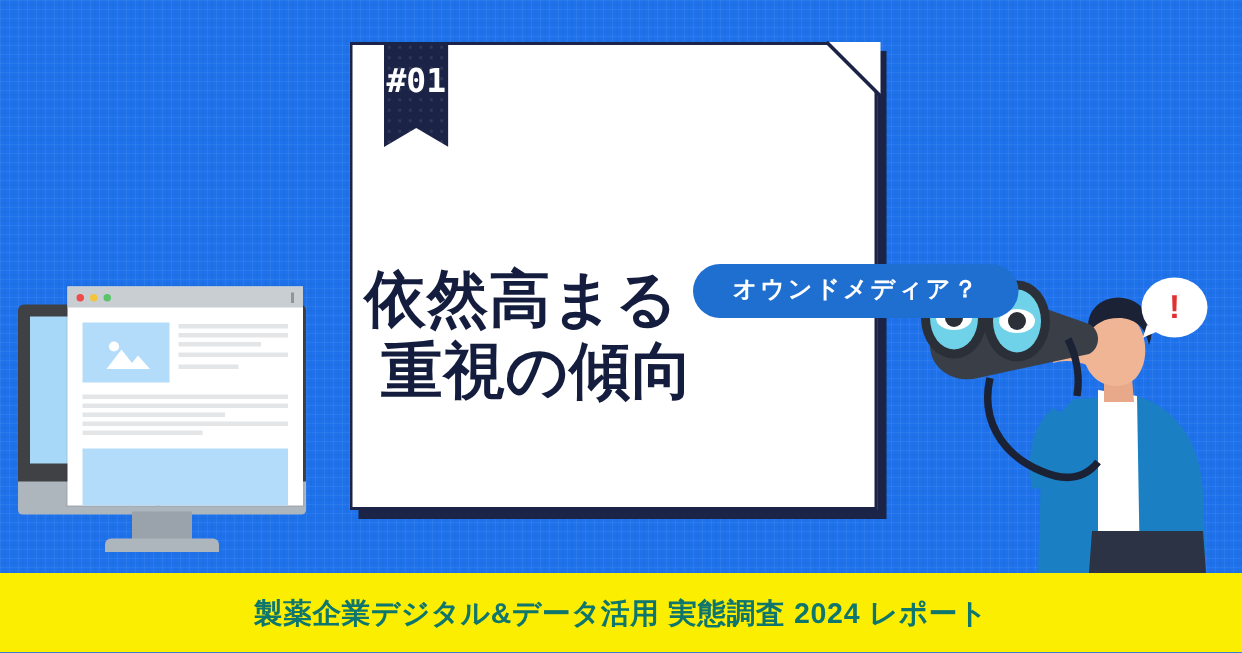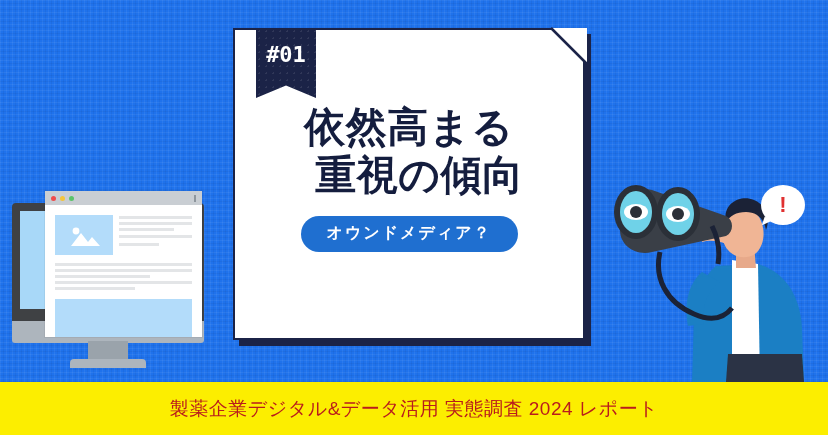--- a/index.html
+++ b/index.html
@@ -22,21 +22,21 @@
     background-size:6px 6px,6px 6px,6px 6px,6px 6px;
     background-position:0 0,0 0,3px 3px,3px 3px;
   }
 
   
   .footer-band{
     position:absolute;left:0;bottom:0;width:828px;height:53px;
     background:#fcee00;display:flex;align-items:center;justify-content:center;
   }
   .footer-text{
-    color:#b91c1c;font-size:19px;font-weight:normal;letter-spacing:0.5px;
+    color:#0f766e;font-size:19px;font-weight:bold;letter-spacing:0.5px;
     white-space:nowrap;
   }
 
   
   .card-shadow{
     position:absolute;left:239px;top:34px;width:352px;height:312px;
     background:#1b2347;
   }
   .card{
     position:absolute;left:233px;top:28px;width:352px;height:312px;
@@ -45,36 +45,36 @@
     box-sizing:border-box;
     clip-path:polygon(0 0, calc(100% - 34px) 0, 100% 34px, 100% 100%, 0 100%);
   }
   .fold-line{
     position:absolute;left:549px;top:26px;width:40px;height:40px;
     pointer-events:none;
   }
 
   
   .ribbon{
-    position:absolute;left:256px;top:28px;width:60px;height:70px;
+    position:absolute;left:256px;top:28px;width:43px;height:70px;
     background:#1b2347;
     clip-path:polygon(0 0,100% 0,100% 100%,50% 82%,0 100%);
     display:flex;align-items:flex-start;justify-content:center;
     background-image:radial-gradient(rgba(255,255,255,0.09) 1px, transparent 1px);
     background-size:7px 7px;
   }
   .ribbon-text{
     color:#ffffff;font-size:22px;font-weight:bold;letter-spacing:0px;
     margin-top:14px;font-family:"DejaVu Sans Mono","Liberation Mono",monospace;
   }
 
   
   .card-inner{
     position:absolute;left:233px;top:28px;width:352px;height:312px;
-    display:flex;flex-direction:column;align-items:center;
+    display:flex;align-items:center;
   }
   .title-block{margin-top:78px;width:100%;text-align:center;}
   .title-line{
     color:#141d3e;font-weight:bold;line-height:1.04;
     font-size:41px;letter-spacing:0.5px;white-space:nowrap;
     font-family:"DejaVu Sans","Liberation Sans",sans-serif;
   }
   .title-line.l1{font-size:41px;}
   .title-line.l2{font-size:41px;margin-top:5px;}
   .title-line.l3{font-size:41px;margin-top:5px;margin-left:21px;}

